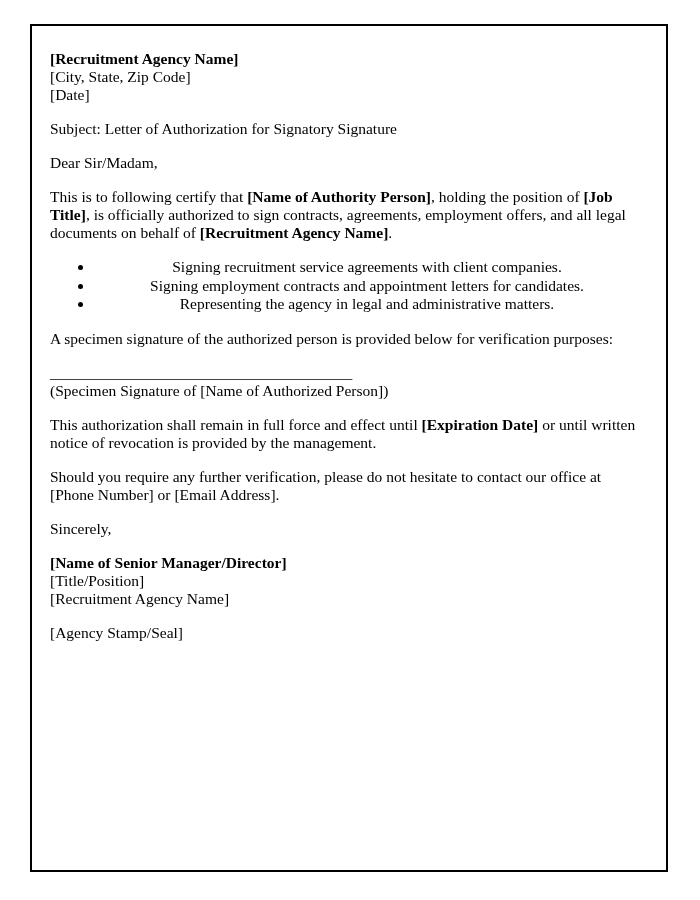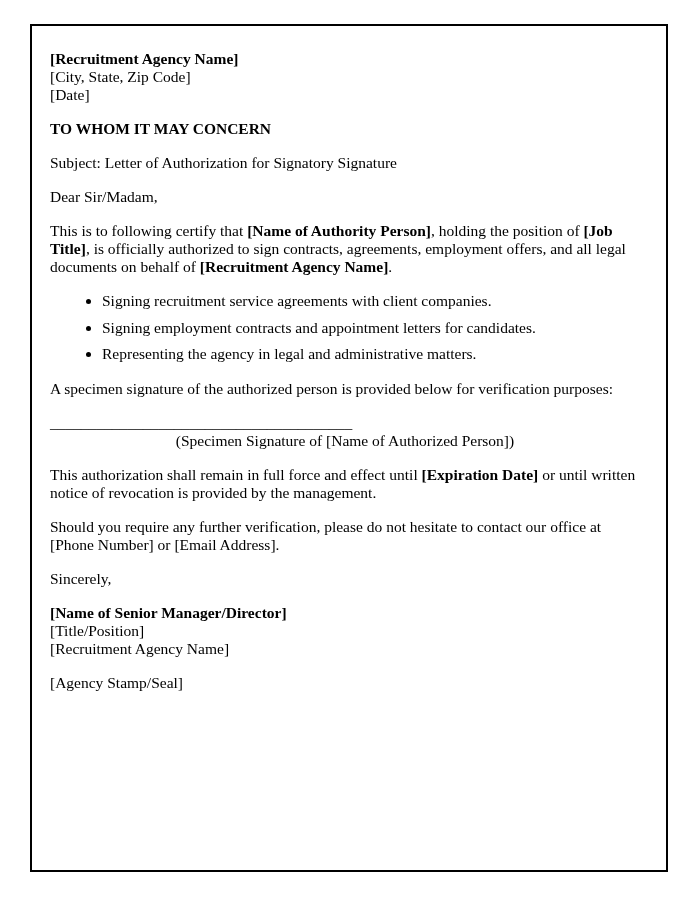--- a/index.html
+++ b/index.html
@@ -39,46 +39,45 @@
   }
   p {
     margin: 0 0 16px 0;
   }
   ul.responsibilities {
     margin: 0 0 16px 0;
     padding: 0 0 0 44px;
     list-style-type: disc;
   }
   ul.responsibilities li {
-    margin: 8px;
+    margin: 0;
     line-height: 18.5px;
+    text-align: center;
   }
   .sig-line {
     margin: 0;
     white-space: nowrap;
     letter-spacing: 0;
   }
   .sig-caption {
     margin: 0 0 16px 0;
-    text-align: center;
   }
 </style>
 </head>
 <body>
 
 <div class="page">
   <div class="frame">
 
     <div class="block">
       <div class="line bold">[Recruitment Agency Name]</div>
       <div class="line">[City, State, Zip Code]</div>
       <div class="line">[Date]</div>
     </div>
 
-    <p class="bold">TO WHOM IT MAY CONCERN</p>
 
     <p>Subject: Letter of Authorization for Signatory Signature</p>
 
     <p>Dear Sir/Madam,</p>
 
     <p><span>This is to following certify that </span><span class="bold">[Name of Authority Person]</span><span>, holding the position of </span><span class="bold">[Job Title]</span><span>, is officially authorized to sign contracts, agreements, employment offers, and all legal documents on behalf of </span><span class="bold">[Recruitment Agency Name]</span><span>.</span></p>
 
 
     <ul class="responsibilities">
       <li>Signing recruitment service agreements with client companies.</li>

